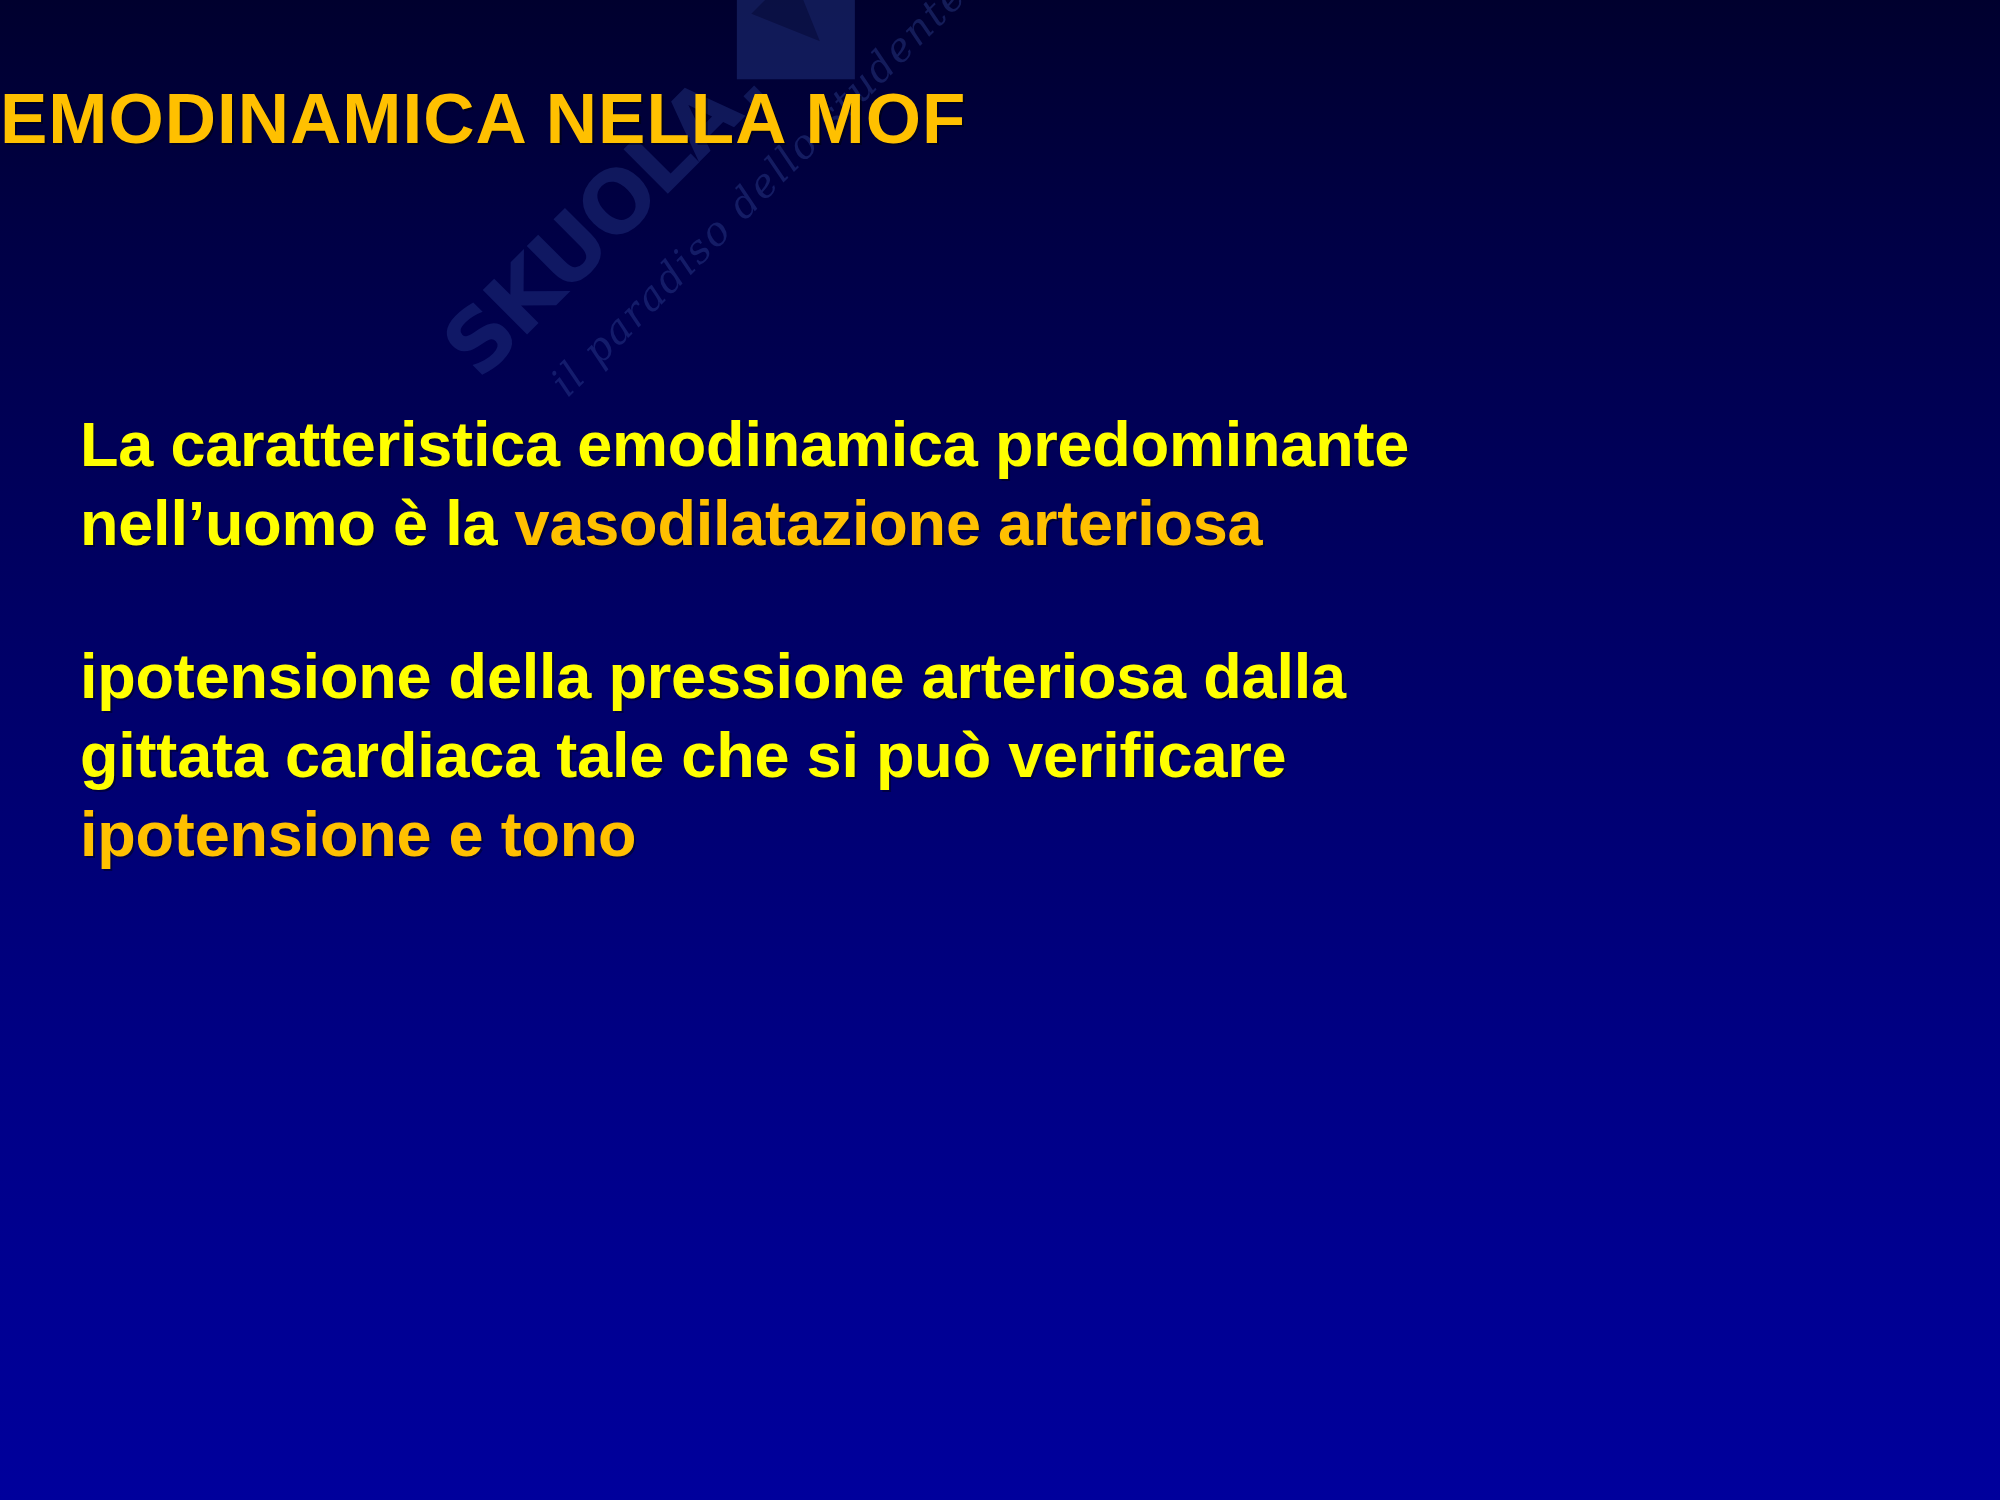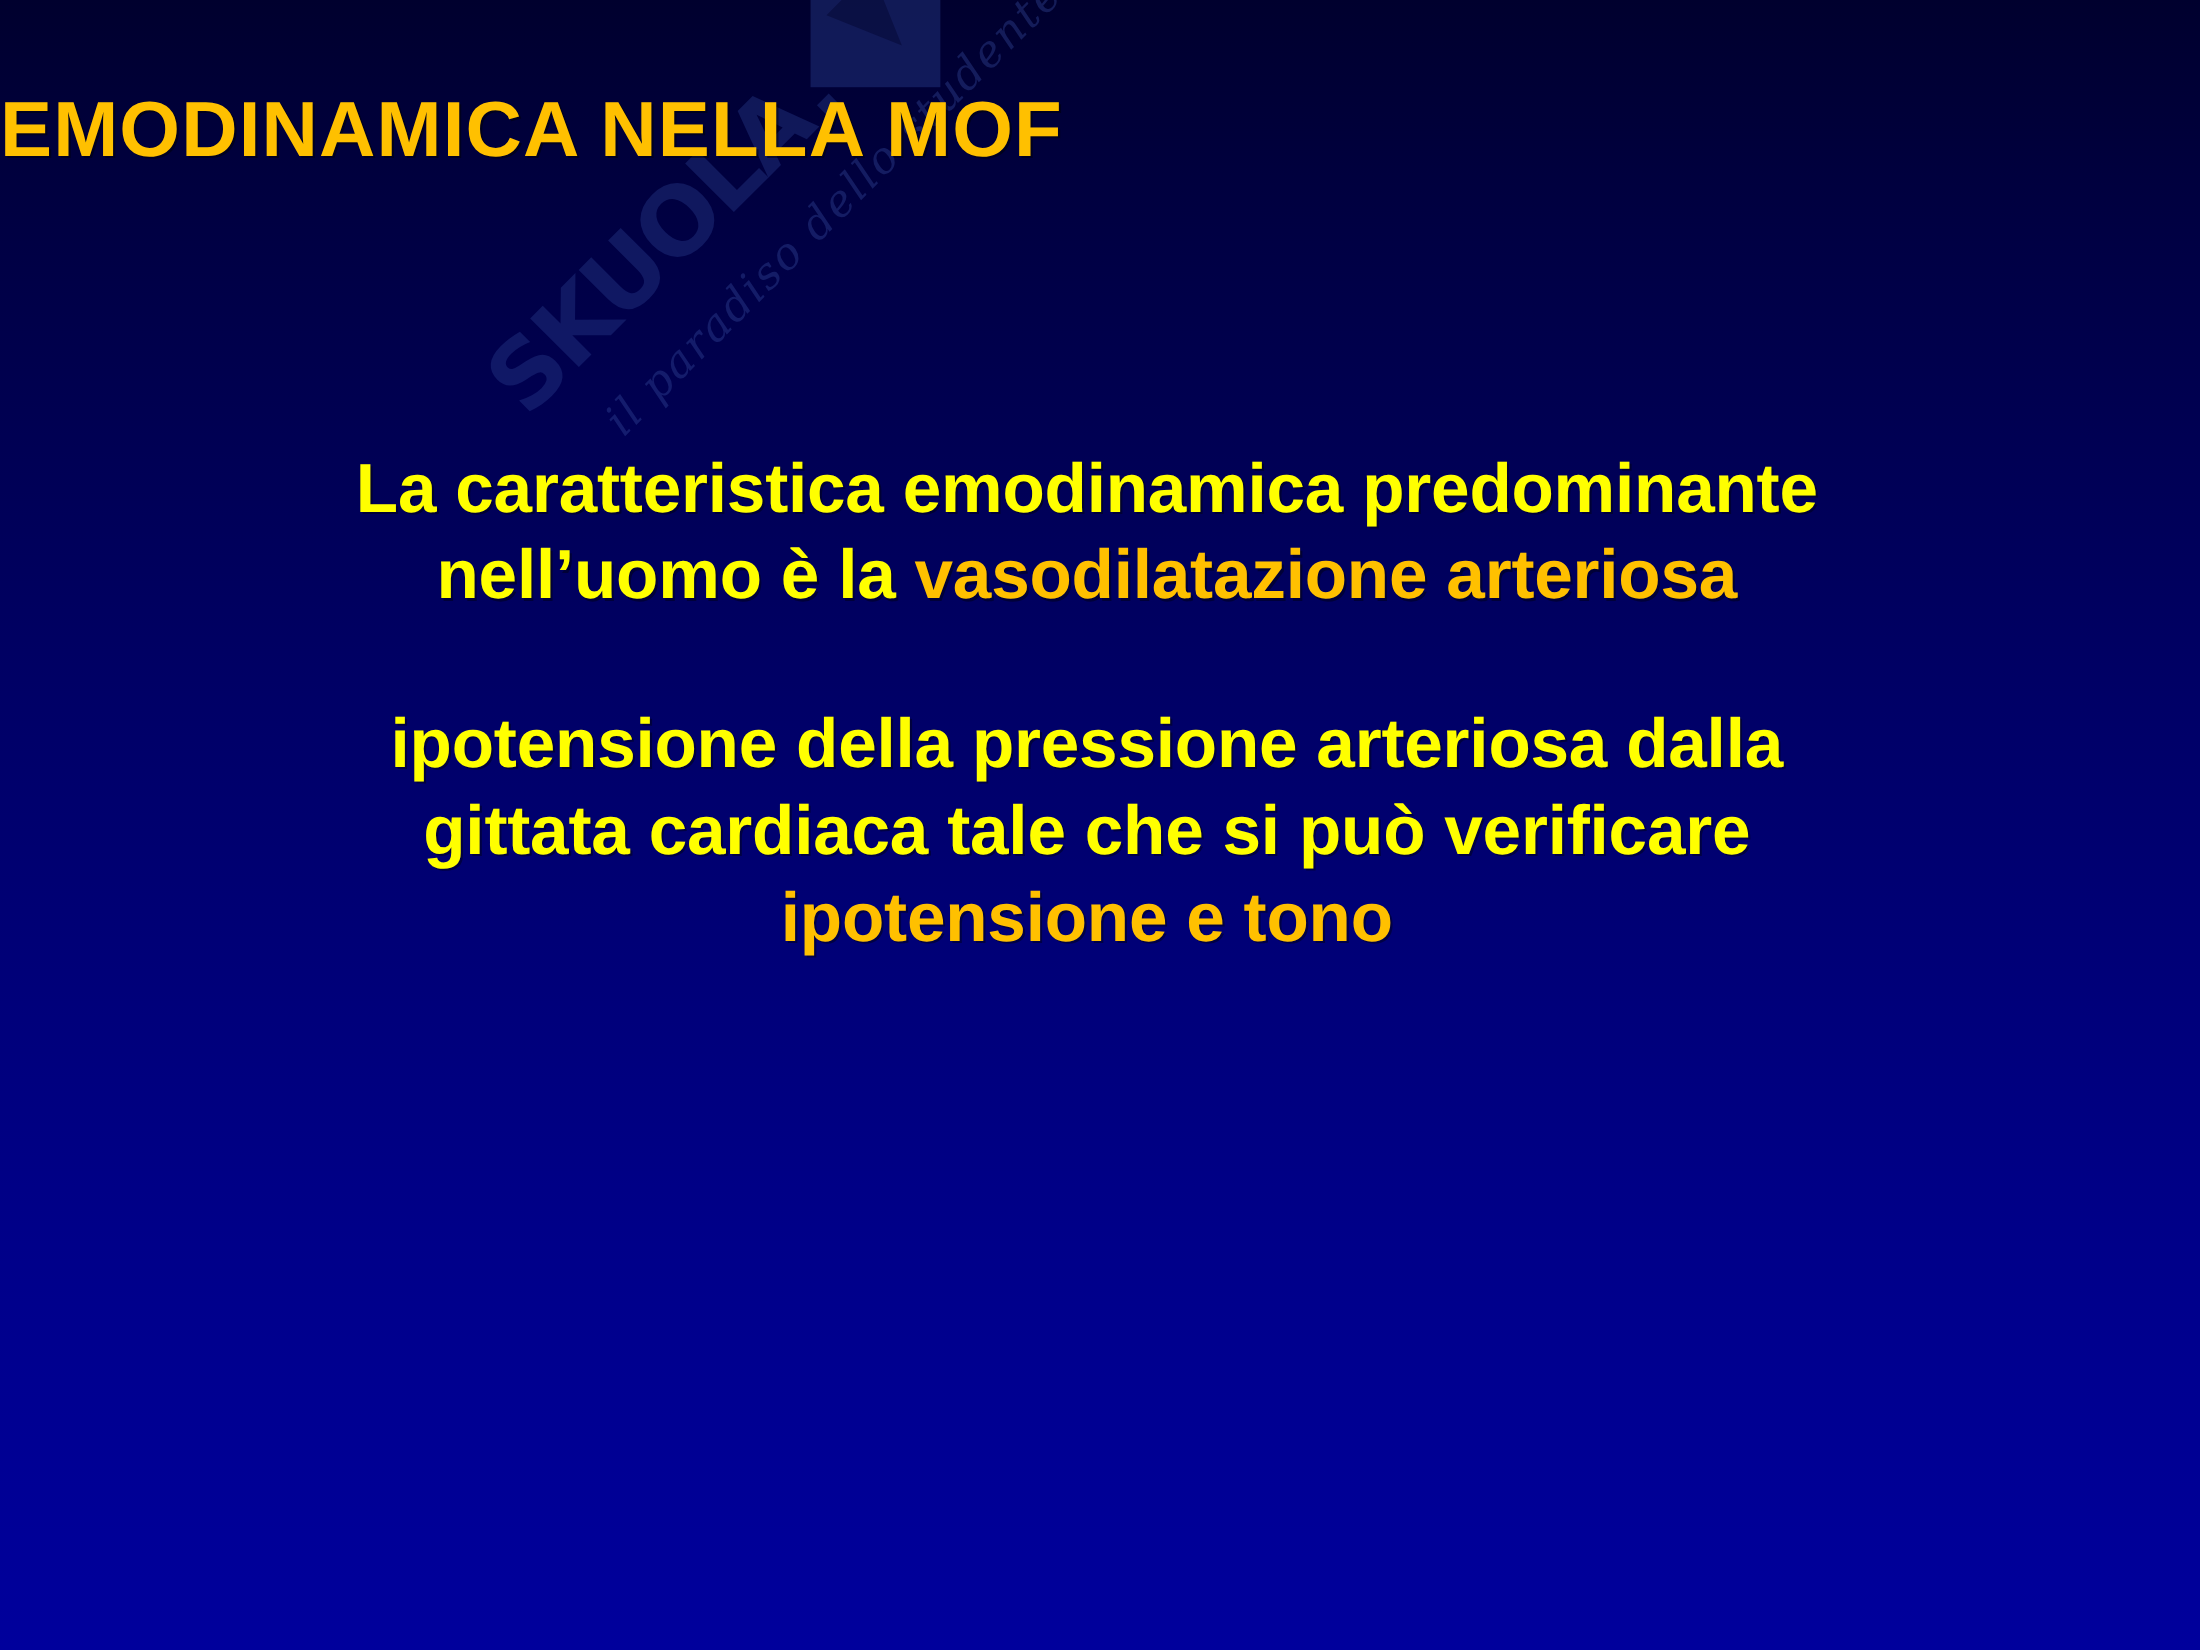--- a/index.html
+++ b/index.html
@@ -118,23 +118,22 @@
     font-size: 71px;
     letter-spacing: 1px;
     color: #ffc000;
     text-shadow: 2px 2px 0 rgba(0,0,0,0.45);
     white-space: nowrap;
   }
 
   #body-block {
     position: absolute;
     top: 405px;
-    left: 68px;
+    left: 80px;
     width: 1840px;
-    text-align: center;
   }
 
   .para {
     font-family: "Liberation Sans", sans-serif;
     font-weight: bold;
     font-size: 63px;
     line-height: 79px;
     letter-spacing: -0.2px;
     text-shadow: 2px 2px 0 rgba(0,0,0,0.4);
   }

